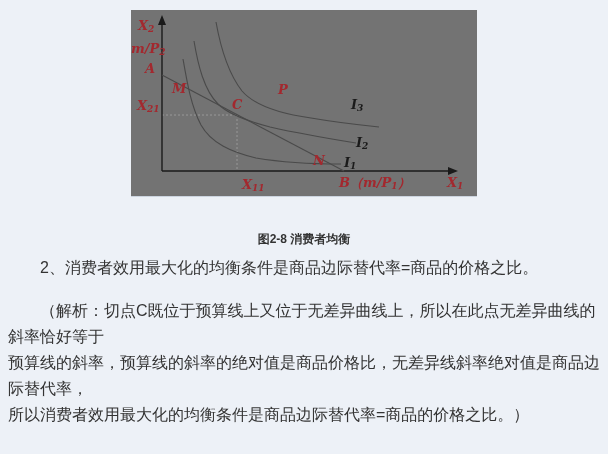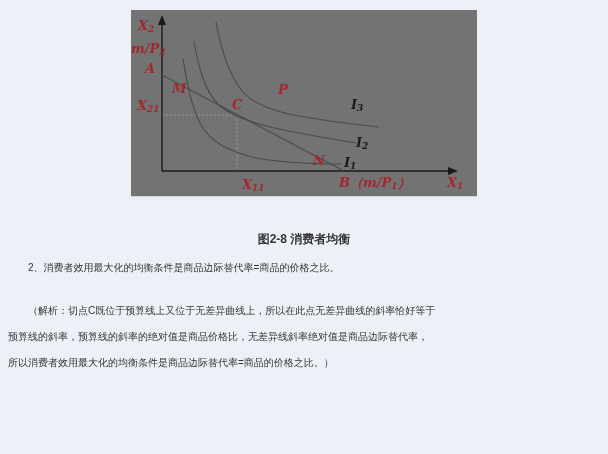--- a/index.html
+++ b/index.html
@@ -36,21 +36,21 @@
   .content {
     position: absolute;
     left: 0; top: 255px;
     width: 608px;
     padding: 0 8px;
     box-sizing: border-box;
     color: #333333;
   }
   .content p {
     margin: 0 0 17px 0;
-    font-size: 10px;
+    font-size: 16px;
     line-height: 26px;
     text-indent: 2em;
     white-space: pre-wrap;
     word-break: break-all;
   }
 </style>
 </head>
 <body>
 
 <div class="page">

